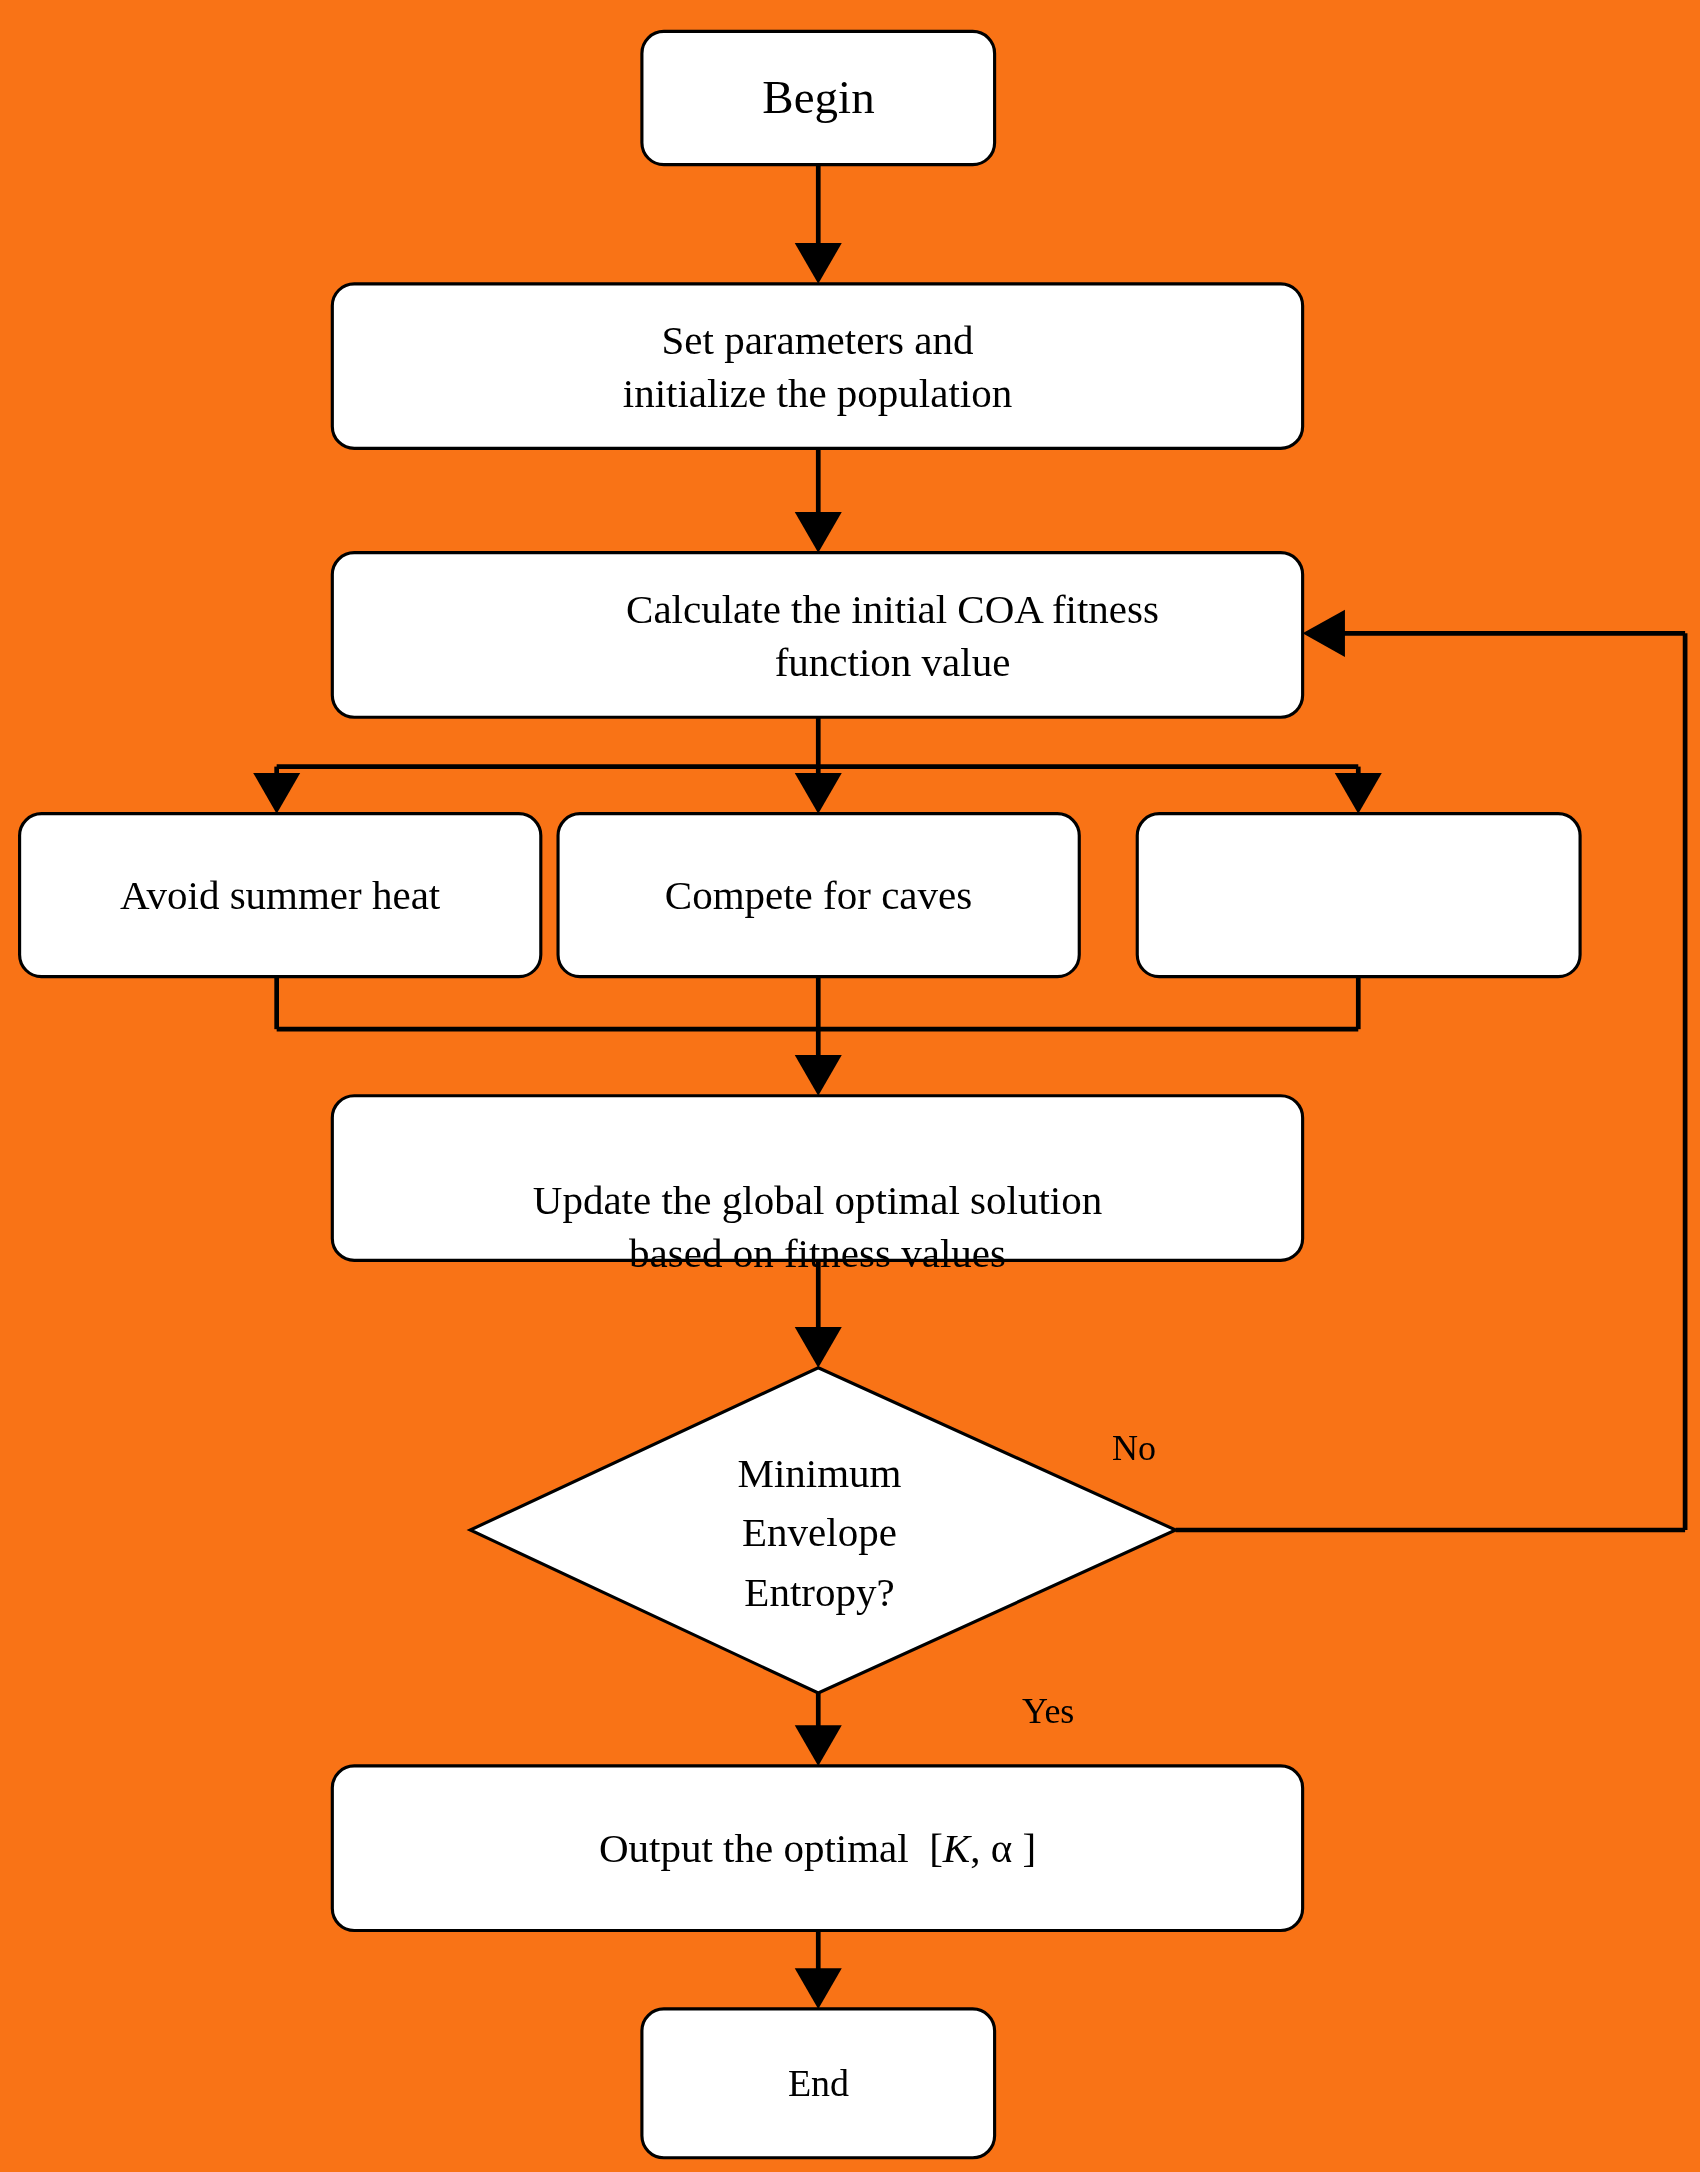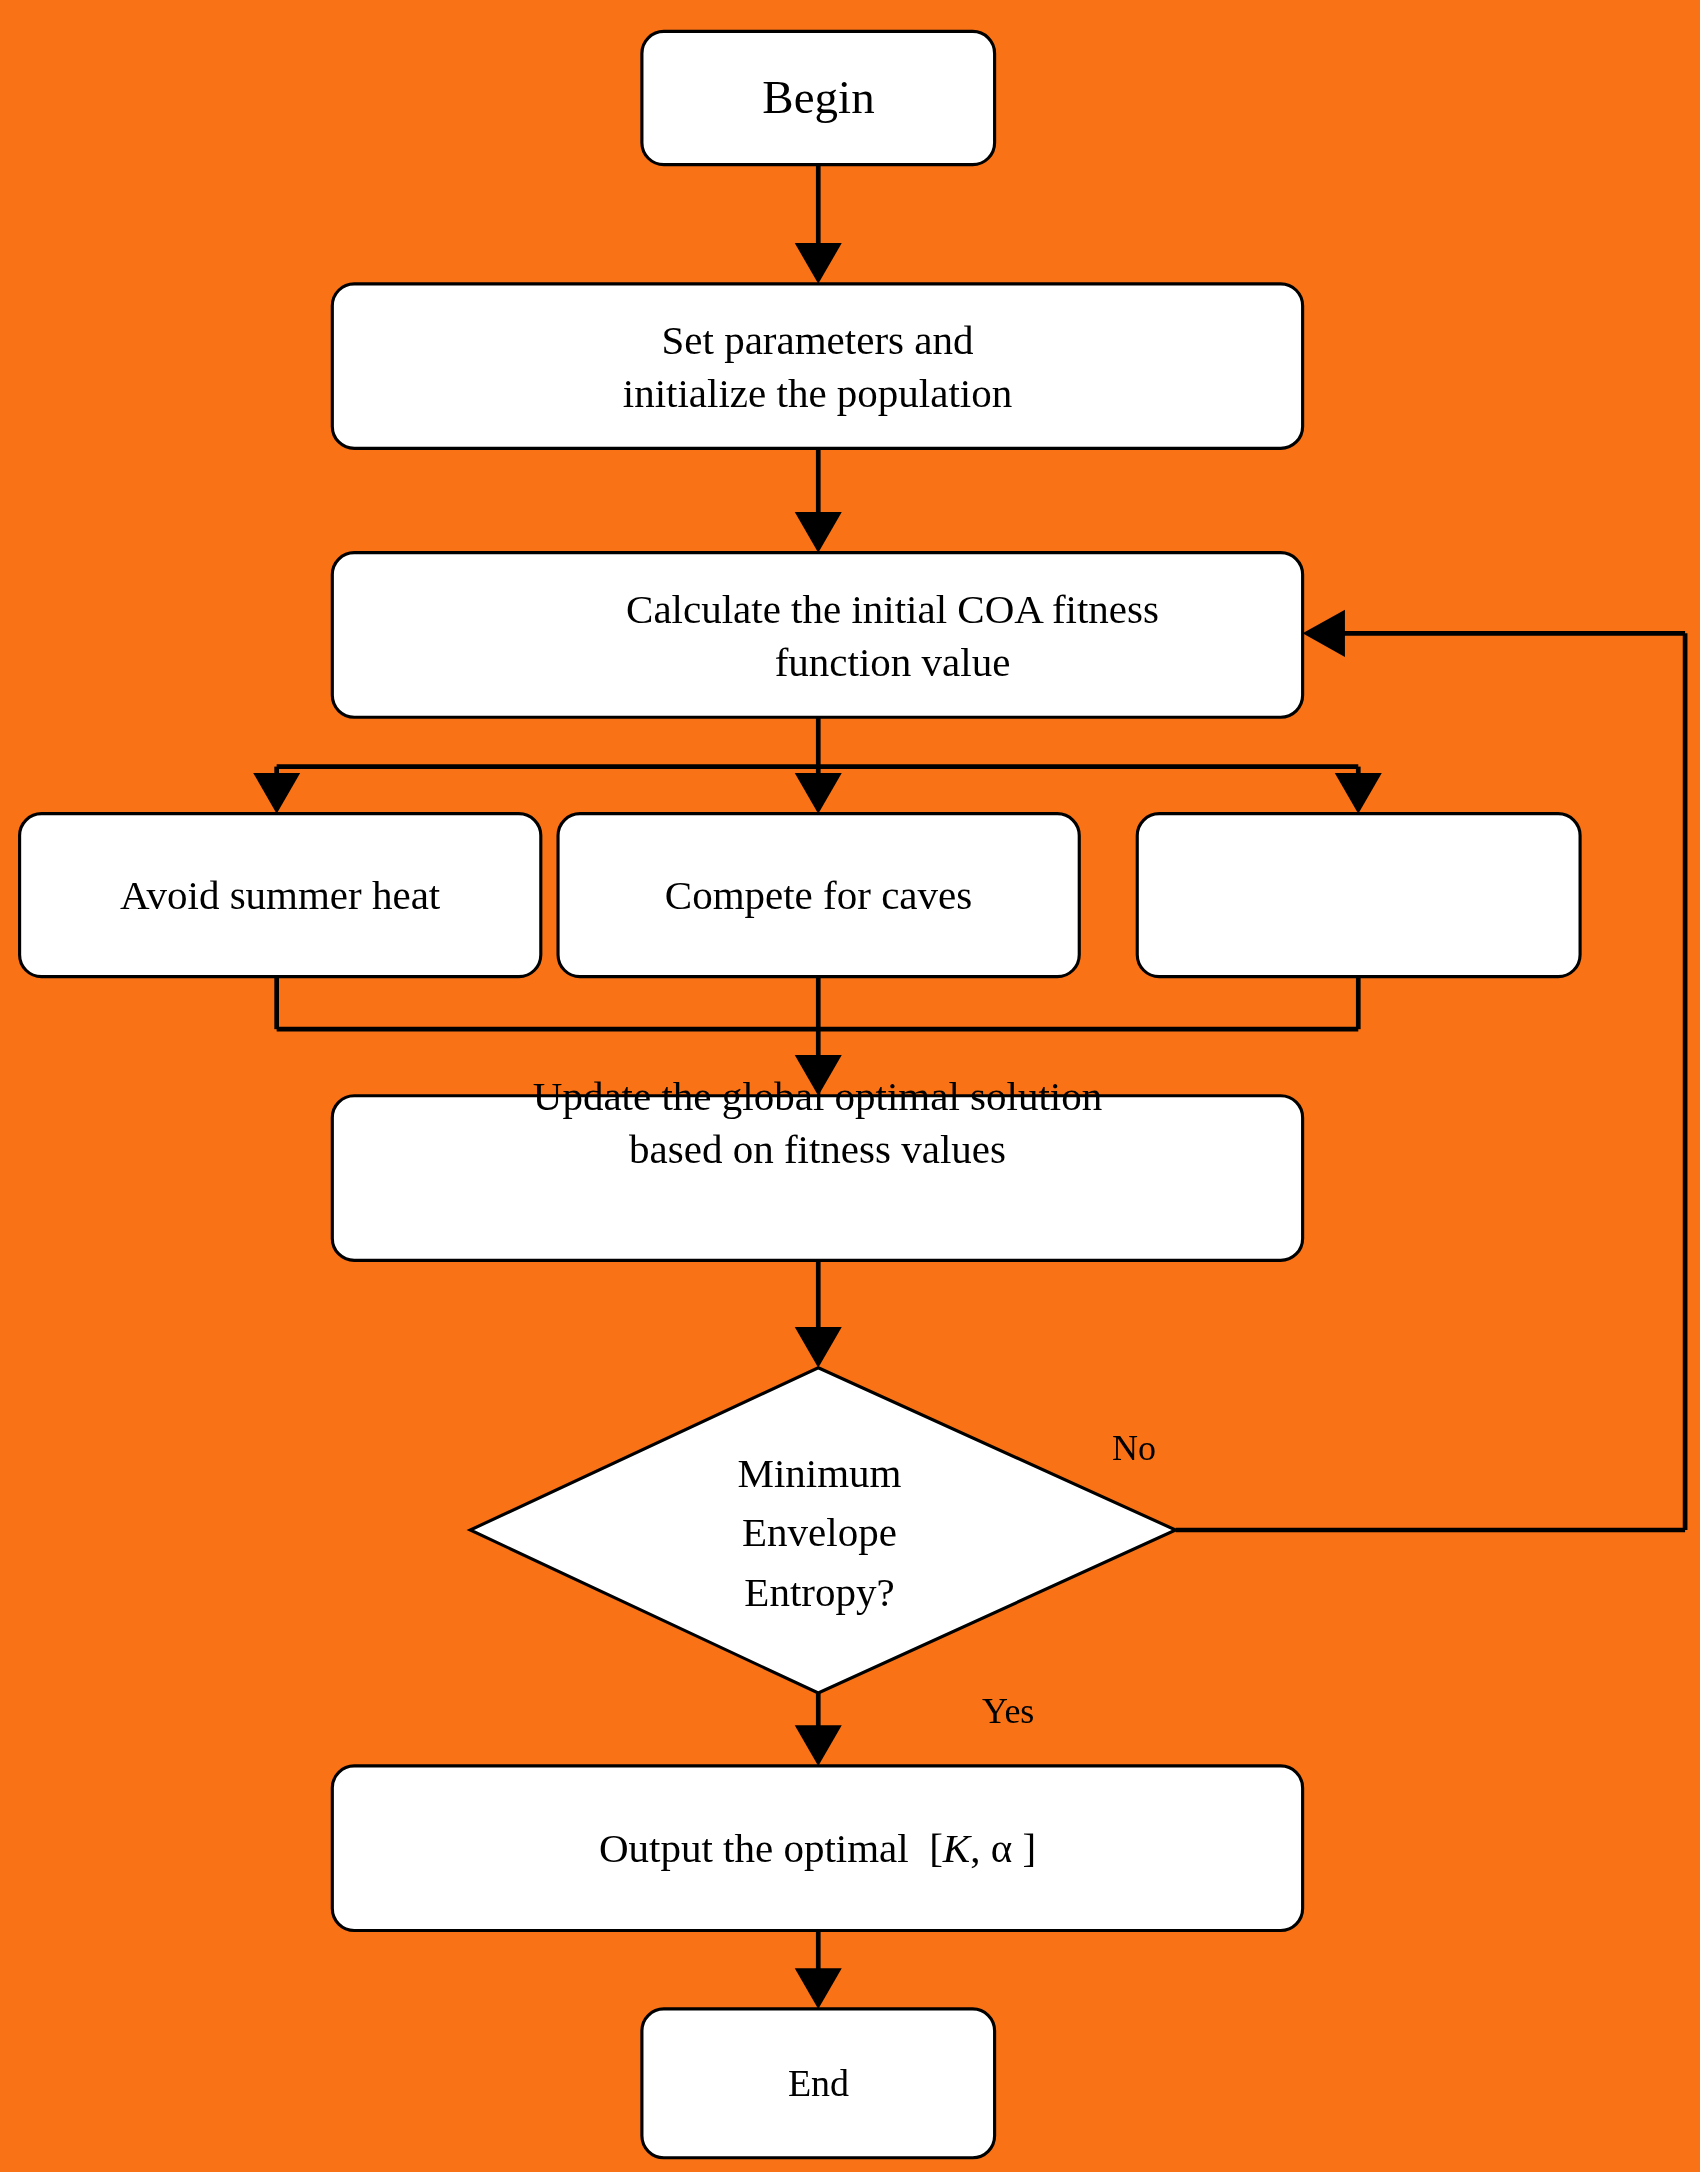--- a/index.html
+++ b/index.html
@@ -154,31 +154,31 @@
 initialize the population</div>
 
   <div class="node-label" style="left:332px; top:553px; width:1121px; height:165px;">Calculate the initial COA fitness
 function value</div>
 
   <div class="node-label" style="left:19.6px; top:814px; width:521px; height:163px;">Avoid summer heat</div>
 
   <div class="node-label" style="left:558px; top:814px; width:521px; height:163px;">Compete for caves</div>
 
 
-  <div class="node-label" style="left:332px; top:1040px; width:971px; height:165px;">Update the global optimal solution
+  <div class="node-label" style="left:332px; top:1144px; width:971px; height:165px;">Update the global optimal solution
 based on fitness values</div>
 
   <div class="node-label" style="left:596px; top:1384px; width:447px; height:298px; line-height:1.45;">Minimum
 Envelope
 Entropy?</div>
 
   <div class="node-label" style="left:332px; top:1766px; width:971px; height:165px;">
     <span style="white-space:pre;"><span>Output the optimal  [</span><span class="ital">K</span><span>, α ]</span></span>
   </div>
 
   <div class="node-label" style="left:642px; top:2009px; width:353px; height:149px; font-size:38px;">End</div>
 
   <div class="edge-label" style="left:1112px; top:1430px;">No</div>
 
-  <div class="edge-label" style="left:982px; top:1693px;">Yes</div>
+  <div class="edge-label" style="left:1022px; top:1693px;">Yes</div>
 
 </div>
 
 
 </body></html>

